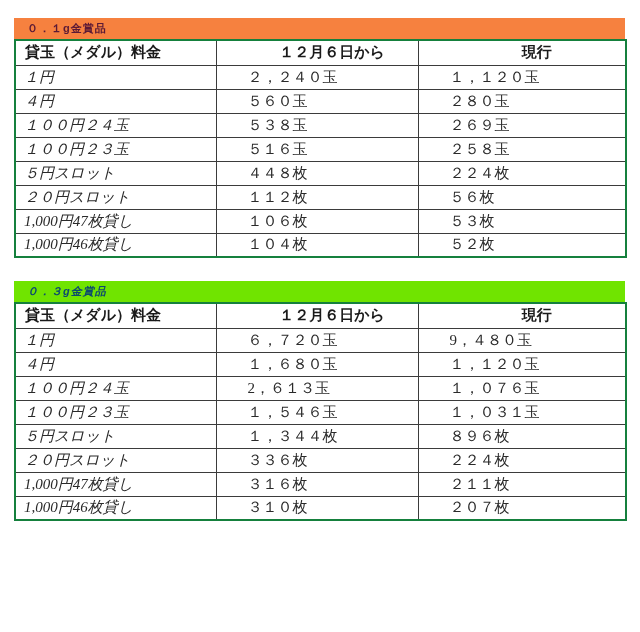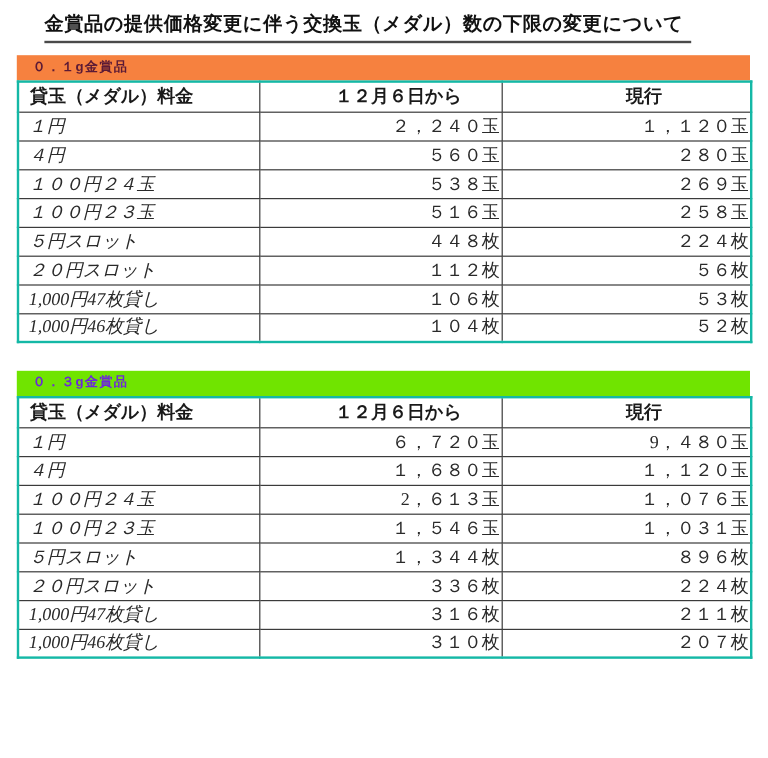--- a/index.html
+++ b/index.html
@@ -62,21 +62,21 @@
     padding-left: 13px;
     font-family: "Liberation Sans", "DejaVu Sans", sans-serif;
     font-weight: bold;
     font-size: 11px;
     letter-spacing: 1px;
   }
   table.price-table {
     width: 611px;
     border-collapse: collapse;
     table-layout: fixed;
-    border: 2px solid #14b8a6;
+    border: 2px solid #15803d;
   }
   table.price-table th,
   table.price-table td {
     border: 1px solid #3b3b3b;
     box-sizing: border-box;
     overflow: hidden;
     white-space: nowrap;
   }
   table.price-table th {
     height: 25px;
@@ -88,38 +88,35 @@
     padding-left: 31px;
   }
   table.price-table th.c1 {
     text-align: left;
     padding-left: 9px;
   }
   table.price-table td {
     height: 24px;
     font-family: "Liberation Serif", "DejaVu Serif", serif;
     font-size: 15px;
-    text-align: right;
+    text-align: left;
     color: #2a2a2a;
     padding-left: 31px;
   }
   table.price-table td.c1 {
     text-align: left;
     padding-left: 8px;
     font-style: italic;
   }
 </style>
 </head>
 <body>
 
 <div class="page">
 
-  <div class="title-wrap">
-    <h1 class="doc-title">金賞品の提供価格変更に伴う交換玉（メダル）数の下限の変更について</h1>
-  </div>
 
 
   <section class="table-section">
     <div class="caption-bar" style="background-color: rgb(246, 129, 63); color: rgb(91, 26, 54);">０．１g金賞品</div>
     <table class="price-table">
       <colgroup>
         <col style="width:201px">
           <col style="width:202px">
           <col style="width:208px">
       </colgroup>
@@ -169,21 +166,21 @@
         <tr>
           <td class="c1">1,000円46枚貸し</td>
           <td>１０４枚</td>
           <td>５２枚</td>
         </tr>
       </tbody>
     </table>
   </section>
 
   <section class="table-section second">
-    <div class="caption-bar" style="background-color: rgb(112, 228, 0); color: #6d28d9;">０．３g金賞品</div>
+    <div class="caption-bar" style="background-color: rgb(112, 228, 0); color: #0c4a6e; font-style: italic;">０．３g金賞品</div>
     <table class="price-table">
       <colgroup>
         <col style="width:201px">
           <col style="width:202px">
           <col style="width:208px">
       </colgroup>
       <thead>
         <tr>
           <th class="c1">貸玉（メダル）料金</th>
           <th>１２月６日から</th>

